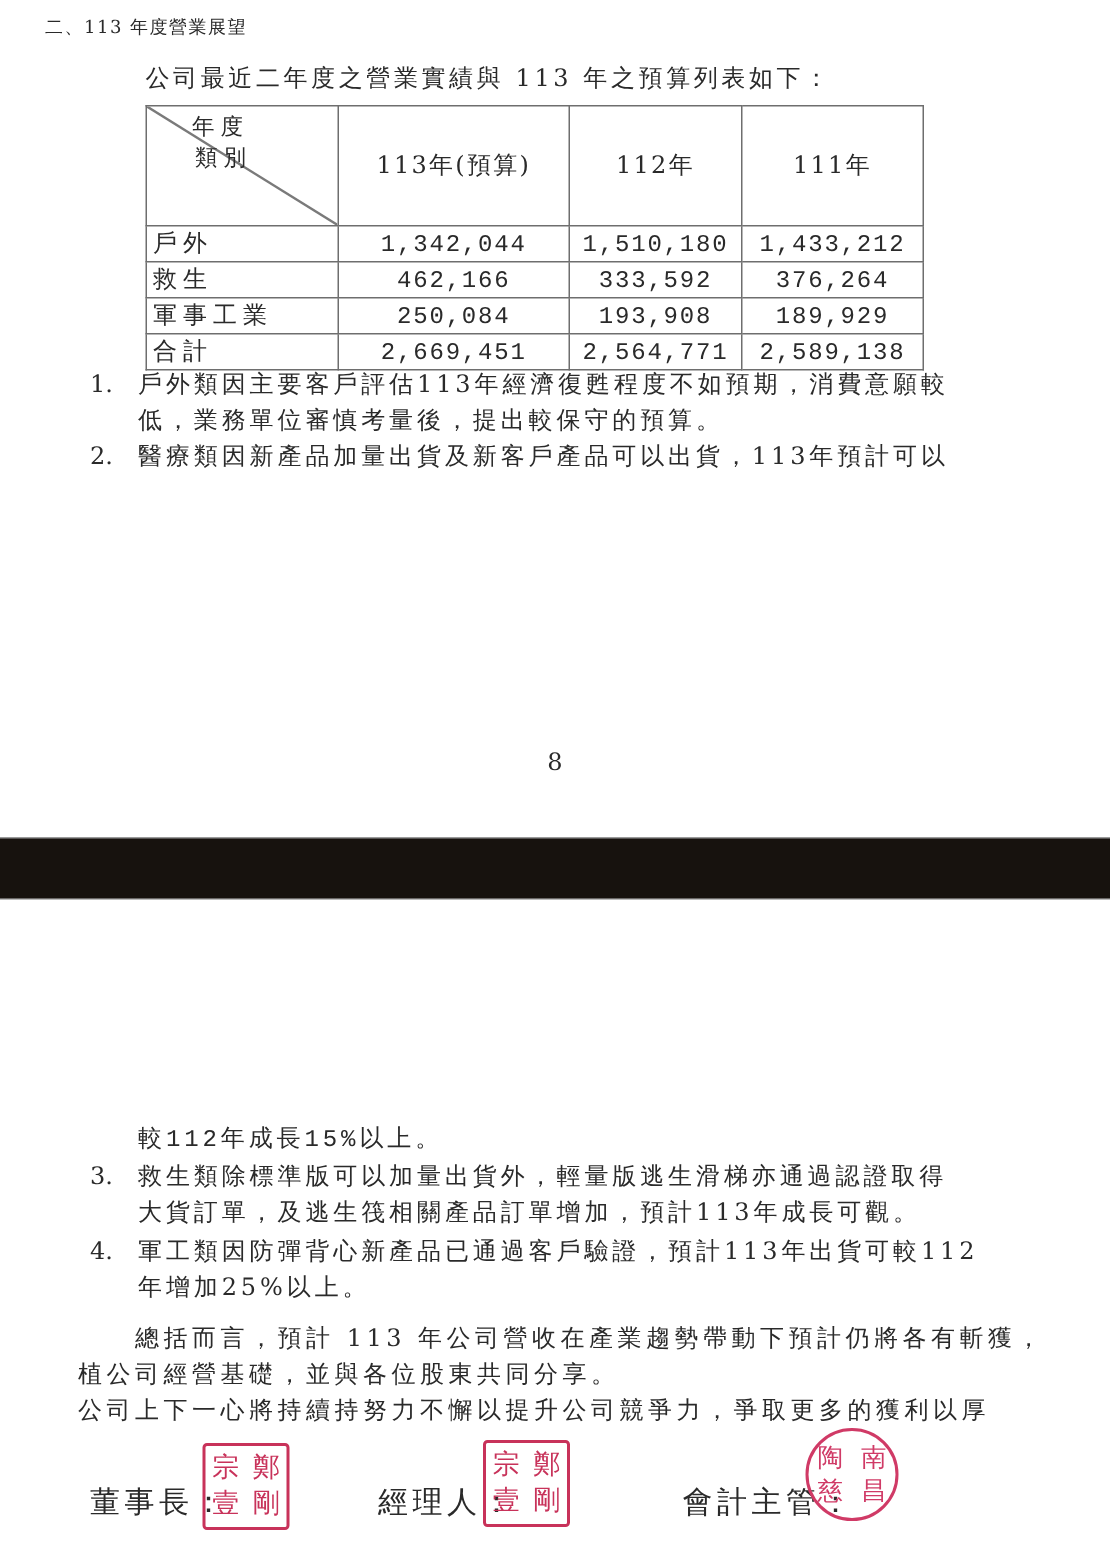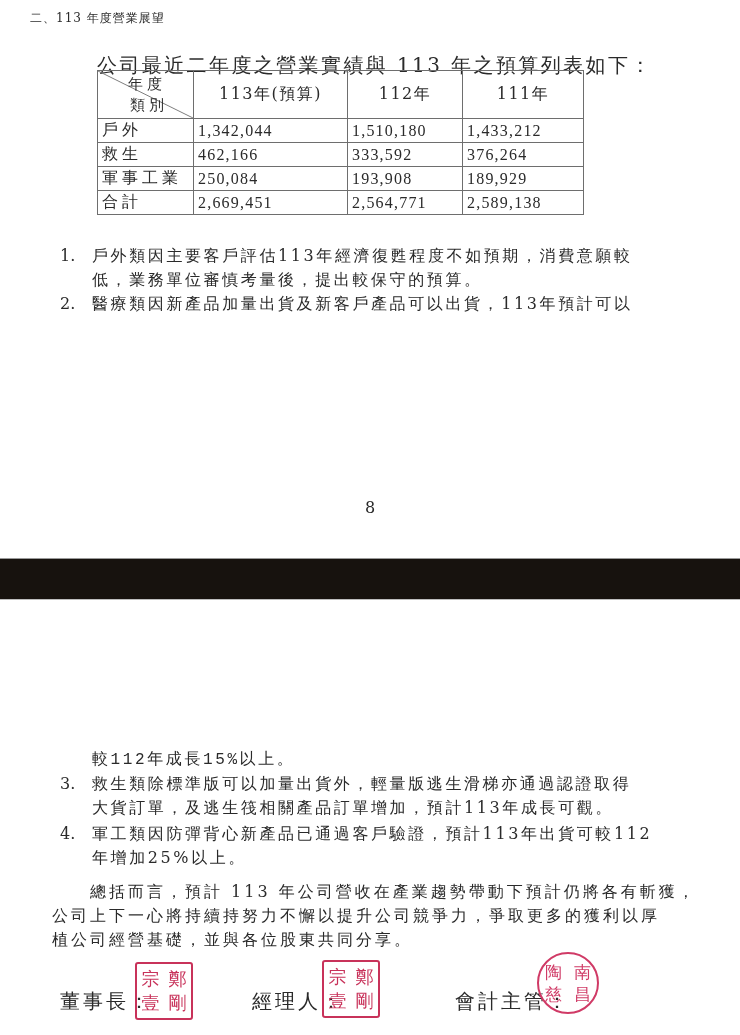--- a/index.html
+++ b/index.html
@@ -8,32 +8,32 @@
     background:#ffffff; color:#2a2a2a;
     font-family: "DejaVu Serif", "Liberation Serif", serif;
   }
   .page { position:absolute; left:0; width:740px; background:#fff; }
   .page-top { top:0; height:558px; }
   .gap-band { position:absolute; left:0; top:558px; width:740px; height:42px; background:#17120e;
               border-top:1px solid #9a9a9a; border-bottom:1px solid #bdbdbd; box-sizing:border-box; }
   .page-bottom { top:600px; height:435px; }
 
   .section-title { position:absolute; left:30px; top:10px; font-size:12px; letter-spacing:1px; }
-  .intro { position:absolute; left:97px; top:52px; font-size:20px; letter-spacing:2.4px; }
+  .intro { position:absolute; left:97px; top:42px; font-size:16px; letter-spacing:2.4px; }
 
   table.rev { position:absolute; left:97px; top:70px; border-collapse:collapse; font-size:16px; }
   table.rev td, table.rev th { border:1px solid #6e6e6e; padding:0 4px; height:23px; font-weight:normal; }
   table.rev th { height:47px; }
   .c0 { width:95px; }
   .c1 { width:145px; }
   .c2 { width:106px; }
   .c3 { width:112px; }
-  .num { text-align:left; letter-spacing:1.2px; font-family:Liberation Serif, serif; }
+  .num { text-align:center; letter-spacing:1.2px; font-family:Liberation Mono, monospace; }
   .cat { text-align:left; letter-spacing:4px; }
-  .diag { position:relative; padding:0 !important; }
+  .diag { position:relative; padding:16px !important; }
   .diag svg { position:absolute; left:0; top:0; width:100%; height:100%; }
   .diag .d-top { position:absolute; left:30px; top:4px; font-size:15px; letter-spacing:4px; }
   .diag .d-bot { position:absolute; left:32px; top:25px; font-size:15px; letter-spacing:4px; }
   .hdr { text-align:center; letter-spacing:1.5px; }
 
   .item { position:absolute; font-size:16px; letter-spacing:2.6px; line-height:24px; }
   .item .n { position:absolute; left:-32px; top:0; letter-spacing:0; }
 
   .page-num { position:absolute; left:0; width:740px; top:498px; text-align:center; font-size:16px; }
 
@@ -121,22 +121,22 @@
   <div>大貨訂單，及逃生筏相關產品訂單增加，預計113年成長可觀。</div>
 </div>
 <div class="item" style="left:92px; top:822px;">
   <span class="n">4.</span>
   <div>軍工類因防彈背心新產品已通過客戶驗證，預計113年出貨可較112</div>
   <div>年增加25%以上。</div>
 </div>
 
 <div class="summary" style="top:880px;">
   <div>　　總括而言，預計 113 年公司營收在產業趨勢帶動下預計仍將各有斬獲，</div>
+  <div>植公司經營基礎，並與各位股東共同分享。</div>
   <div>公司上下一心將持續持努力不懈以提升公司競爭力，爭取更多的獲利以厚</div>
-  <div>植公司經營基礎，並與各位股東共同分享。</div>
 </div>
 
 <div class="sig-label" style="left:60px;">董事長：</div>
 <div class="seal-sq" style="left:135px; top:962px;">
   <span>宗</span>
   <span>鄭</span>
   <span>壹</span>
   <span>剛</span>
 </div>
 

